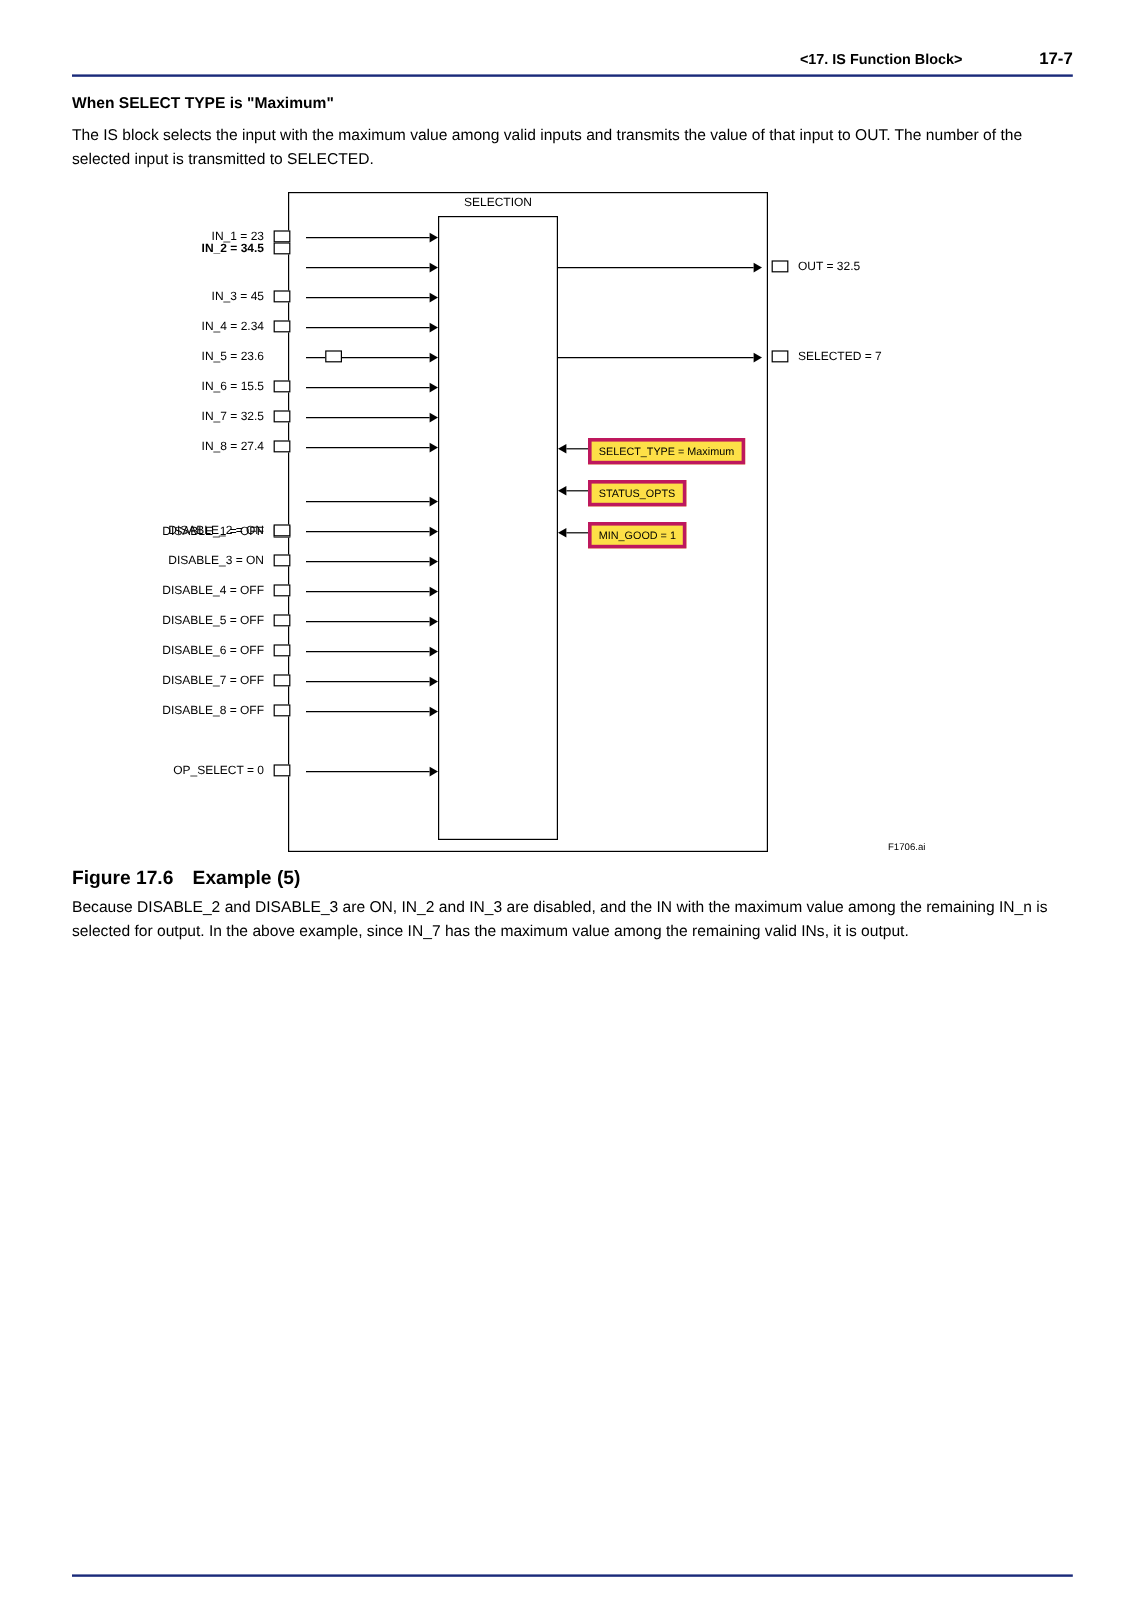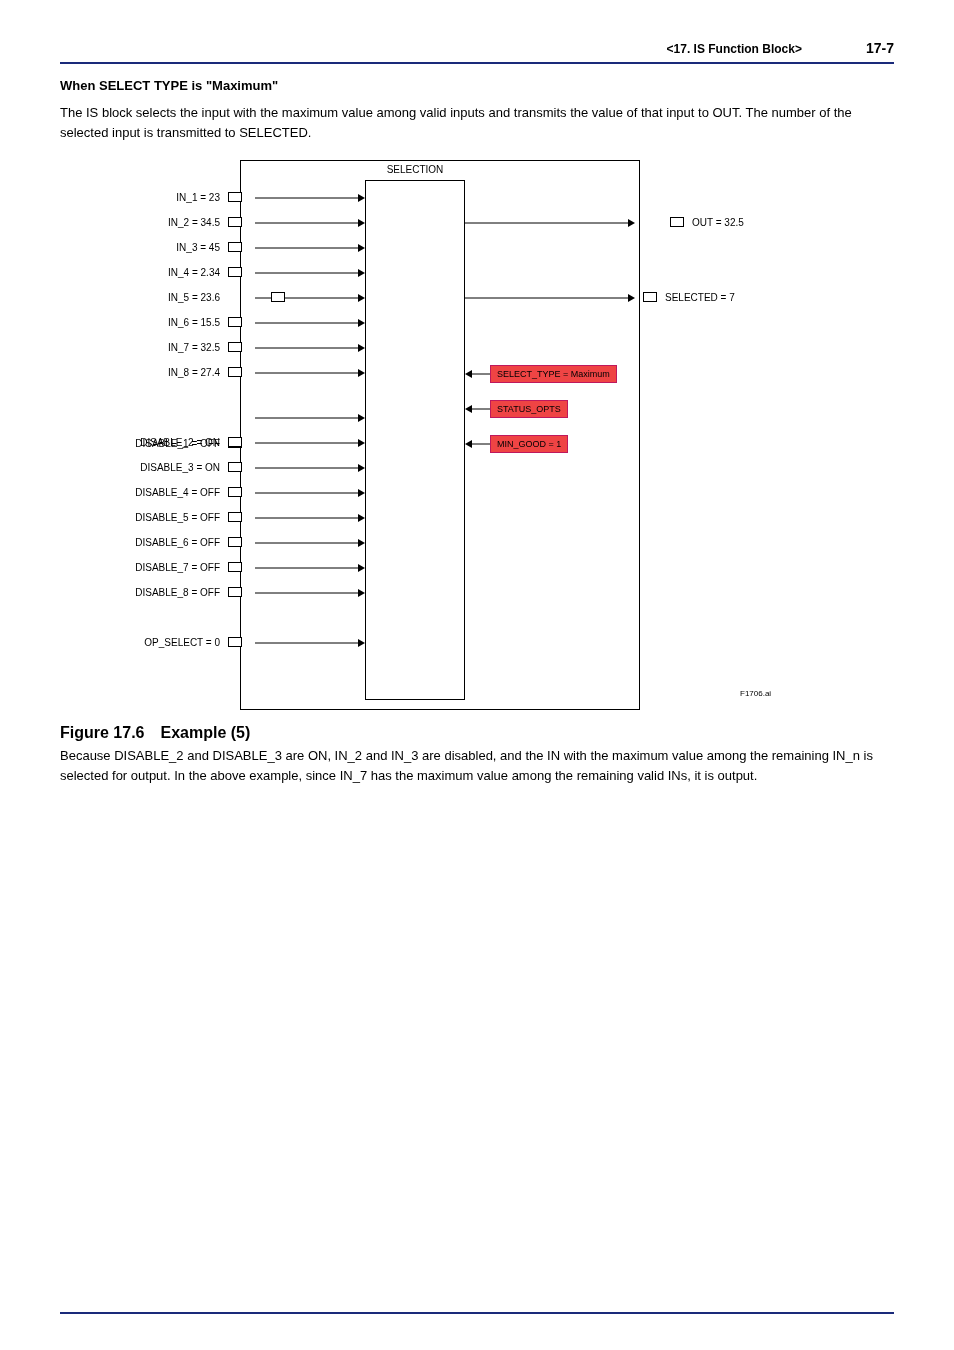--- a/index.html
+++ b/index.html
@@ -110,24 +110,24 @@
     align-items: center;
     height: 14px;
   }
   .outrow .port { margin-right: 8px; }
   .out-label {
     font-size: 10px;
     white-space: nowrap;
   }
   .param-box {
     position: absolute;
-    border: 1px solid #be185d;
+    border: 3px solid #be185d;
     font-size: 9px;
     padding: 3px 6px;
-    background: #ef4444;
+    background: #fde047;
     white-space: nowrap;
   }
   .fig-ref {
     position: absolute;
     font-size: 8px;
   }
   .fig-caption {
     font-size: 16px;
     font-weight: bold;
     margin-bottom: 4px;
@@ -169,21 +169,21 @@
 
     <div class="row" style="top:30px;">
       <div class="row-label">IN_1 = 23</div>
       <div class="port"></div>
     </div>
     <svg class="arrow" style="left:195px; top:37px;" width="110" height="2">
         <line x1="0" y1="1" x2="103" y2="1" stroke="#000" stroke-width="1"></line>
         <polygon points="103,-3 110,1 103,5" fill="#000"></polygon>
       </svg>
 
-    <div class="row" style="top:55px;">
+    <div class="row" style="top:40px;font-weight:bold;">
       <div class="row-label">IN_2 = 34.5</div>
       <div class="port"></div>
     </div>
     <svg class="arrow" style="left:195px; top:62px;" width="110" height="2">
         <line x1="0" y1="1" x2="103" y2="1" stroke="#000" stroke-width="1"></line>
         <polygon points="103,-3 110,1 103,5" fill="#000"></polygon>
       </svg>
 
     <div class="row" style="top:80px;">
       <div class="row-label">IN_3 = 45</div>
@@ -317,21 +317,21 @@
     </div>
     <svg class="arrow" style="left:195px; top:482px;" width="110" height="2">
         <line x1="0" y1="1" x2="103" y2="1" stroke="#000" stroke-width="1"></line>
         <polygon points="103,-3 110,1 103,5" fill="#000"></polygon>
       </svg>
 
     <svg class="arrow" style="left:405px; top:62px;" width="170" height="2">
         <line x1="0" y1="1" x2="163" y2="1" stroke="#000" stroke-width="1"></line>
         <polygon points="163,-3 170,1 163,5" fill="#000"></polygon>
       </svg>
-    <div class="outrow" style="left:610px; top:55px;">
+    <div class="outrow" style="left:583px; top:55px;">
       <div class="port"></div>
       <div class="out-label">OUT = 32.5</div>
     </div>
 
     <svg class="arrow" style="left:405px; top:137px;" width="170" height="2">
         <line x1="0" y1="1" x2="163" y2="1" stroke="#000" stroke-width="1"></line>
         <polygon points="163,-3 170,1 163,5" fill="#000"></polygon>
       </svg>
     <div class="outrow" style="left:583px; top:130px;">
       <div class="port"></div>
@@ -349,21 +349,21 @@
         <line x1="25" y1="1" x2="7" y2="1" stroke="#000" stroke-width="1"></line>
         <polygon points="7,-3 0,1 7,5" fill="#000"></polygon>
       </svg>
 
     <div class="param-box" style="left:430px; top:275px;">MIN_GOOD = 1</div>
     <svg class="arrow" style="left:405px; top:283px;" width="25" height="2">
         <line x1="25" y1="1" x2="7" y2="1" stroke="#000" stroke-width="1"></line>
         <polygon points="7,-3 0,1 7,5" fill="#000"></polygon>
       </svg>
 
-    <div class="fig-ref" style="left:680px; top:529px;">F1706.ai</div>
+    <div class="fig-ref" style="left:680px; top:541px;">F1706.ai</div>
   </div>
 
   <div class="fig-caption">Figure 17.6 Example (5)</div>
   <div class="body-text">Because DISABLE_2 and DISABLE_3 are ON, IN_2 and IN_3 are disabled, and the IN with the maximum value among the remaining IN_n is selected for output. In the above example, since IN_7 has the maximum value among the remaining valid INs, it is output.</div>
 </div>
 
 <div class="footer">
   <hr class="footer-rule">
 </div>
 

